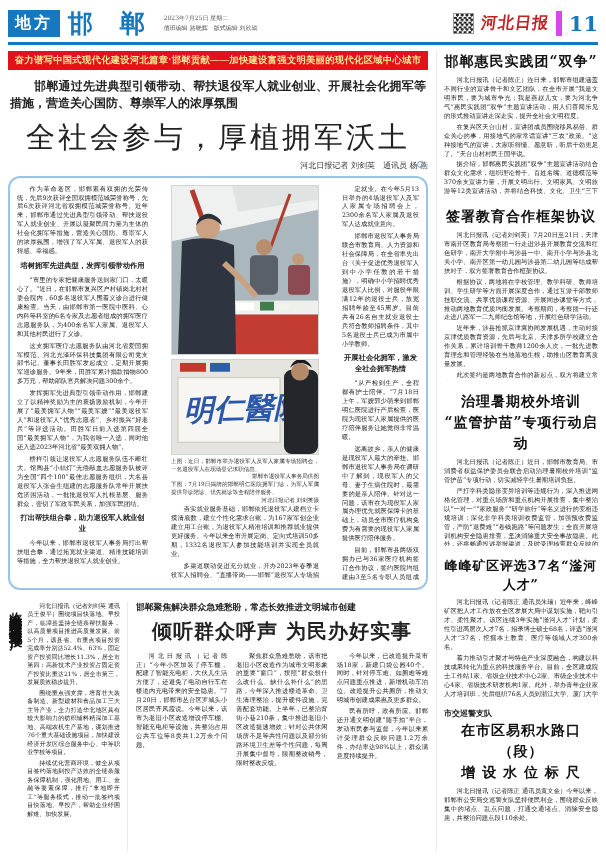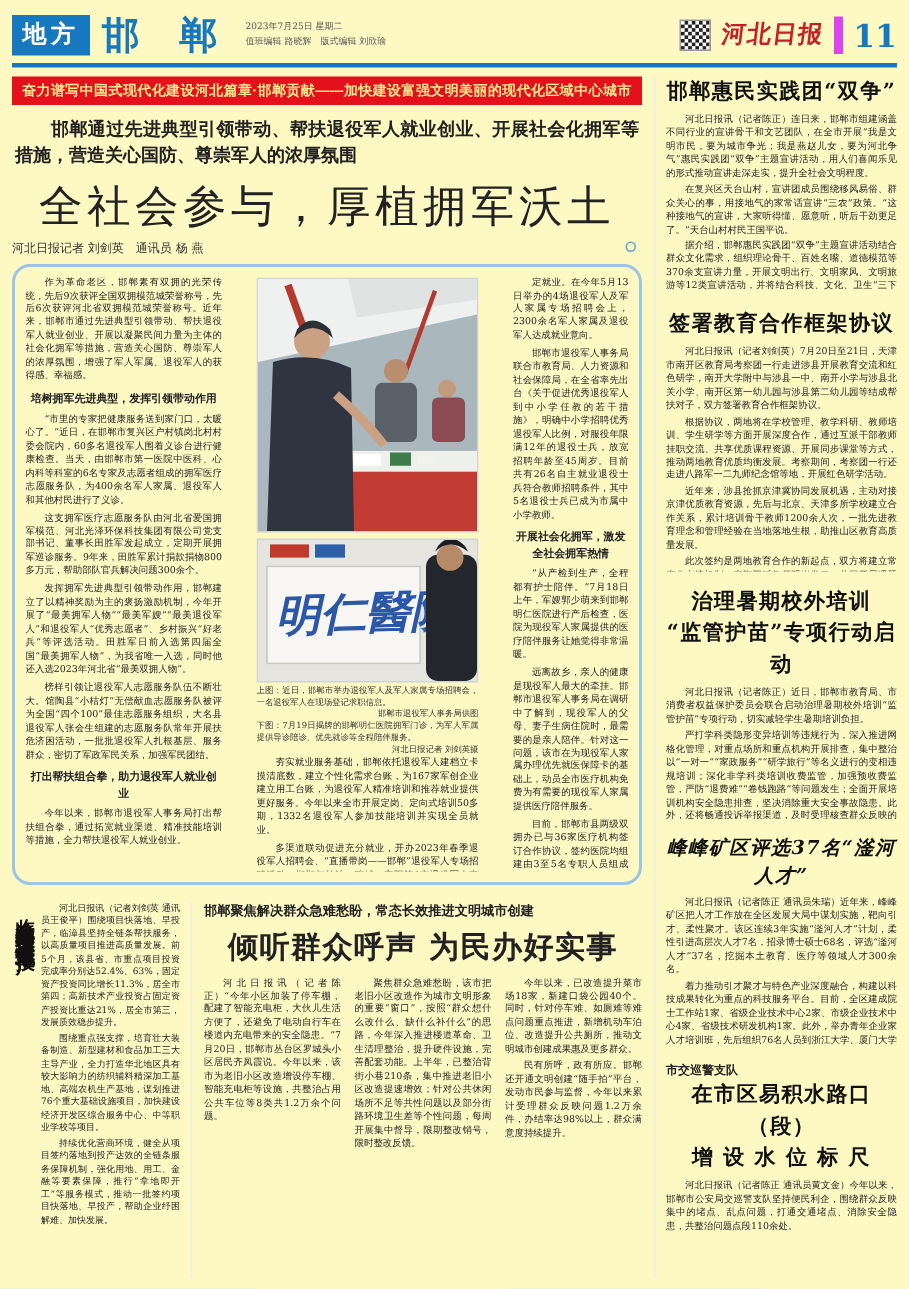--- a/index.html
+++ b/index.html
@@ -1,39 +1,39 @@
 <!DOCTYPE html>
 <html><head>
 <meta charset="utf-8">
 <style>
   html,body{margin:0;padding:0;background:#e9e7e1;}
-  .page{position:relative;width:606px;height:859px;background:#fef9c3;box-sizing:border-box;
+  .page{position:relative;width:606px;height:859px;background:#ffffff;box-sizing:border-box;
         padding:6px 8px;font-family:"DejaVu Serif",serif;color:#222;overflow:hidden;}
   
   .masthead{display:flex;justify-content:space-between;align-items:center;height:34px;}
   .mast-left{display:flex;align-items:center;gap:8px;}
   .section-box{background:#1678be;color:#fff;font-weight:bold;font-size:16px;padding:3px 7px;letter-spacing:3px;}
   .section-title{color:#1678be;font-size:25px;font-weight:bold;letter-spacing:9px;}
   .mast-meta{font-size:6px;color:#555;line-height:1.7;margin-left:2px;}
   .mast-right{display:flex;align-items:center;gap:7px;}
   .qr{width:19px;height:19px;background:repeating-conic-gradient(#222 0 25%,#fff 0 50%) 0 0/4.8px 4.8px;border:1px solid #999;}
   .paper-logo{color:#c32126;font-size:16px;font-weight:bold;transform:skewX(-7deg);letter-spacing:1px;white-space:nowrap;}
   .page-num{color:#1678be;font-size:21px;font-weight:bold;border-left:6px solid #d946ef;padding-left:7px;}
   .mast-rule{height:3px;background:#1678be;margin-top:2px;}
   
   .content{display:flex;margin-top:6px;gap:8px;}
   .main-col{width:420px;flex:none;}
   .right-col{flex:1;border-left:1px solid #ececec;padding-left:7px;min-width:0;}
   
-  .banner{background:#e4111c;color:#fbe88f;font-family:Liberation Sans, sans-serif;font-weight:bold;
+  .banner{background:#e4111c;color:#fbe88f;font-family:Liberation Serif, serif;font-weight:bold;
           font-size:9.3px;padding:3px 4px;text-align:center;letter-spacing:.3px;}
   .standfirst{font-size:12px;font-weight:bold;margin:8px 2px 0;text-indent:2em;line-height:1.4;text-align:justify;}
   .lead-headline{font-family:"DejaVu Sans",sans-serif;font-size:29px;font-weight:400;text-align:center;
                  margin:6px 0 2px;letter-spacing:3px;}
-  .byline{text-align:left;font-size:8px;color:#333;margin-bottom:5px;position:relative;}
+  .byline{text-align:right;font-size:8px;color:#333;margin-bottom:5px;position:relative;}
   .connector-dot{position:absolute;right:4px;top:1px;width:5px;height:5px;border:1.5px solid #5aa0d8;border-radius:50%;}
   .lead-box{border:2px solid #9cc4e6;border-radius:12px;padding:7px;display:flex;gap:23px;height:414px;overflow:hidden;box-sizing:border-box;}
   .lead-col{text-align:justify;overflow:hidden;}
   .lead-col p{margin:0 0 3px;text-indent:2em;font-size:6.3px;line-height:1.42;}
   .col1{width:131px;flex:none;}
   .col2{width:148px;flex:none;}
   .col3{flex:1;min-width:0;}
   .lead-subhead{font-family:"DejaVu Sans",sans-serif;font-weight:bold;font-size:7.3px;margin:5px 2px 4px;
                 line-height:1.5;text-align:center;}
   .photo{width:100%;display:block;border:1px solid #cfd4d6;box-sizing:border-box;}
@@ -51,21 +51,21 @@
   .left-body p{margin:0 0 2px;text-indent:2em;}
   .mid-article{flex:1;min-width:0;}
   .mid-kicker{text-align:left;font-family:"DejaVu Sans",sans-serif;font-weight:bold;font-size:8.8px;color:#222;}
   .mid-title{text-align:center;font-size:20px;font-weight:900;margin:4px 0 7px;letter-spacing:1px;}
   .mid-body{column-count:3;column-gap:9px;height:182px;overflow:hidden;font-size:6.3px;line-height:1.42;text-align:justify;}
   .mid-body p{margin:0 0 2px;text-indent:2em;}
   
   .r-article{margin-bottom:10px;}
   .r-title{text-align:center;font-weight:bold;font-size:14px;line-height:1.5;letter-spacing:1px;color:#111;}
   .r-title-line:empty{display:none;}
-  .r-title.single{font-size:12.8px;font-style:italic;}
+  .r-title.single{font-size:12.8px;}
   .r-kicker{font-size:8px;font-weight:bold;margin-bottom:1px;}
   .r-body{font-size:6.3px;line-height:1.42;text-align:justify;overflow:hidden;margin-top:4px;}
   .r-body p{margin:0 0 2px;text-indent:2em;}
   .bh118{max-height:120px;} .bh150{max-height:150px;} .bh88{max-height:88px;}
   .bh100{max-height:100px;} .bh92{max-height:92px;}
 </style>
 </head>
 <body>
 
 <div class="page">

